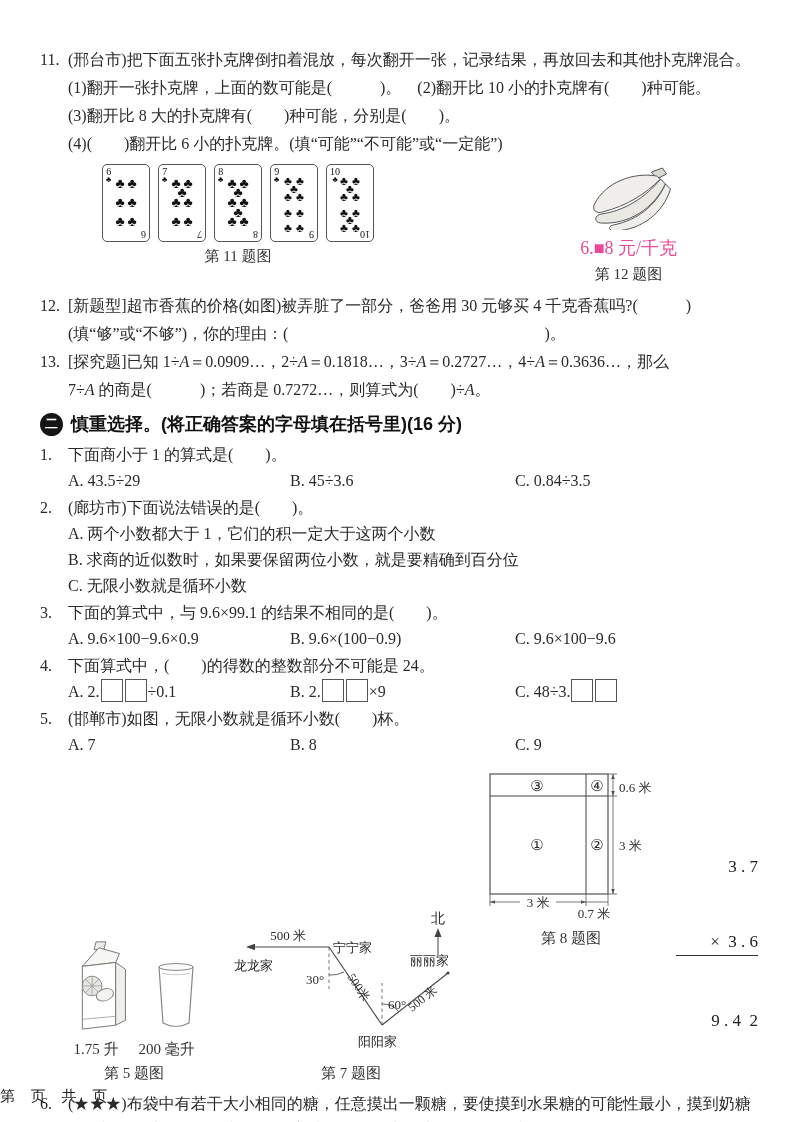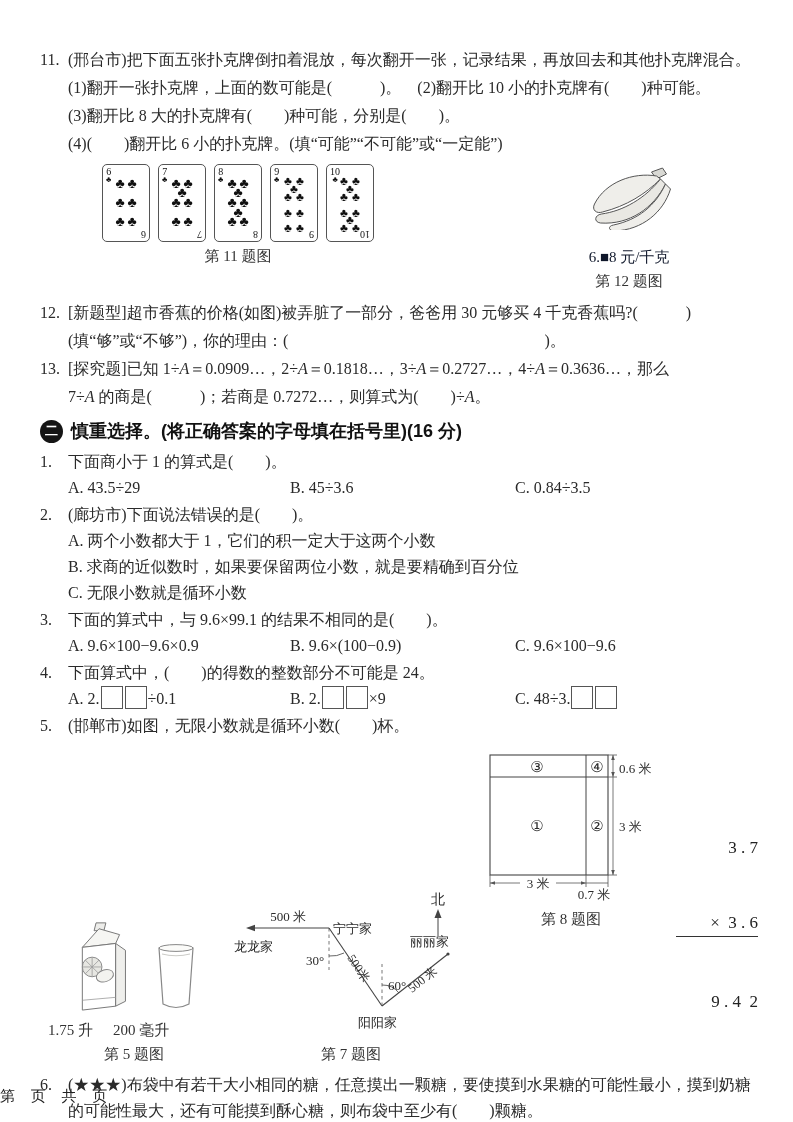--- a/index.html
+++ b/index.html
@@ -23,21 +23,21 @@
   .card{position:relative;width:46px;height:76px;border:1px solid #555;border-radius:5px;background:#fff;}
   .corner{position:absolute;font-size:10px;line-height:9px;color:#111;}
   .corner.tl{top:2px;left:3px;text-align:center;}
   .corner.tl em{display:block;font-style:normal;font-size:8px;line-height:8px;}
   .corner.br{bottom:2px;right:3px;transform:rotate(180deg);}
   .pips{position:absolute;left:8px;top:7px;right:8px;bottom:7px;}
   .pip{position:absolute;transform:translate(-50%,-50%);font-size:14px;color:#101010;}
   .pip.sm{font-size:12px;}
   .figcap{text-align:center;font-size:15px;margin-top:5px;color:#333;}
   .banana-group{margin-left:auto;margin-right:86px;text-align:center;}
-  .banana-price{font-size:15px;margin-top:14px;color:#0f172a;}
+  .banana-price{font-size:18px;margin-top:2px;color:#ec4899;}
 
   
   .sec{display:flex;align-items:center;margin:8px 0 6px;}
   .badge{width:23px;height:23px;border-radius:50%;background:#151515;color:#fff;
     display:flex;align-items:center;justify-content:center;
     font-family:"Liberation Sans","DejaVu Sans",sans-serif;font-weight:bold;font-size:13px;flex:0 0 23px;}
   .sec-title{margin-left:8px;font-family:"Liberation Sans","DejaVu Sans",sans-serif;
     font-weight:bold;font-size:18px;color:#111;}
 
   
@@ -47,21 +47,21 @@
   .opts3{display:grid;grid-template-columns:222px 225px 1fr;}
   .optstack div{white-space:nowrap;}
   .bbox{display:inline-block;width:20px;height:21px;border:1px solid #555;background:#fff;
     margin:0 1px;vertical-align:-5px;}
   i{font-style:italic;}
 
   
   .figrow2{display:flex;align-items:flex-end;margin:4px 0 8px 8px;}
   .fig5{width:172px;text-align:center;}
   .fig5-draw{display:flex;align-items:flex-end;justify-content:center;gap:22px;}
-  .fig5-labels{display:flex;justify-content:flex-start;gap:20px;font-size:15px;margin-top:3px;color:#333;}
+  .fig5-labels{display:flex;justify-content:center;gap:20px;font-size:15px;margin-top:3px;color:#333;}
   .fig7{width:238px;margin-left:12px;text-align:center;}
   .fig8{display:flex;margin-left:10px;}
   .fig8-left{text-align:center;}
   .mult{margin:42px 0 0 14px;width:82px;font-size:17px;line-height:25px;text-align:right;white-space:pre;color:#222;}
   .mult .mline{border-bottom:1.5px solid #333;padding-bottom:1px;margin-bottom:2px;}
 
   svg text{font-family:"Liberation Serif","DejaVu Serif",serif;fill:#2a2a2a;}
 
   
   .footer{position:absolute;bottom:16px;left:0;width:100%;
@@ -227,20 +227,25 @@
       <div class="opts3">
         <span>A. 2.<span class="bbox"></span><span class="bbox"></span>÷0.1</span>
         <span>B. 2.<span class="bbox"></span><span class="bbox"></span>×9</span>
         <span>C. 48÷3.<span class="bbox"></span><span class="bbox"></span></span>
       </div>
     </div>
 
     <div class="cq">
       <span class="num">5.</span>
       <div class="line">(邯郸市)如图，无限小数就是循环小数(　　)杯。</div>
+      <div class="opts3">
+        <span>A. 7</span>
+        <span>B. 8</span>
+        <span>C. 9</span>
+      </div>
     </div>
 
     <div class="figrow2">
 
       <div class="fig5">
         <div class="fig5-draw">
           <span>
             <svg width="62" height="98" viewBox="0 0 62 100">
               <polygon points="28,7 38,7 36,15 26,15" fill="#ededea" stroke="#777" stroke-width="1"></polygon>
               <polygon points="14,32 31,13 52,19 48,28" fill="#f6f6f3" stroke="#777" stroke-width="1"></polygon>

